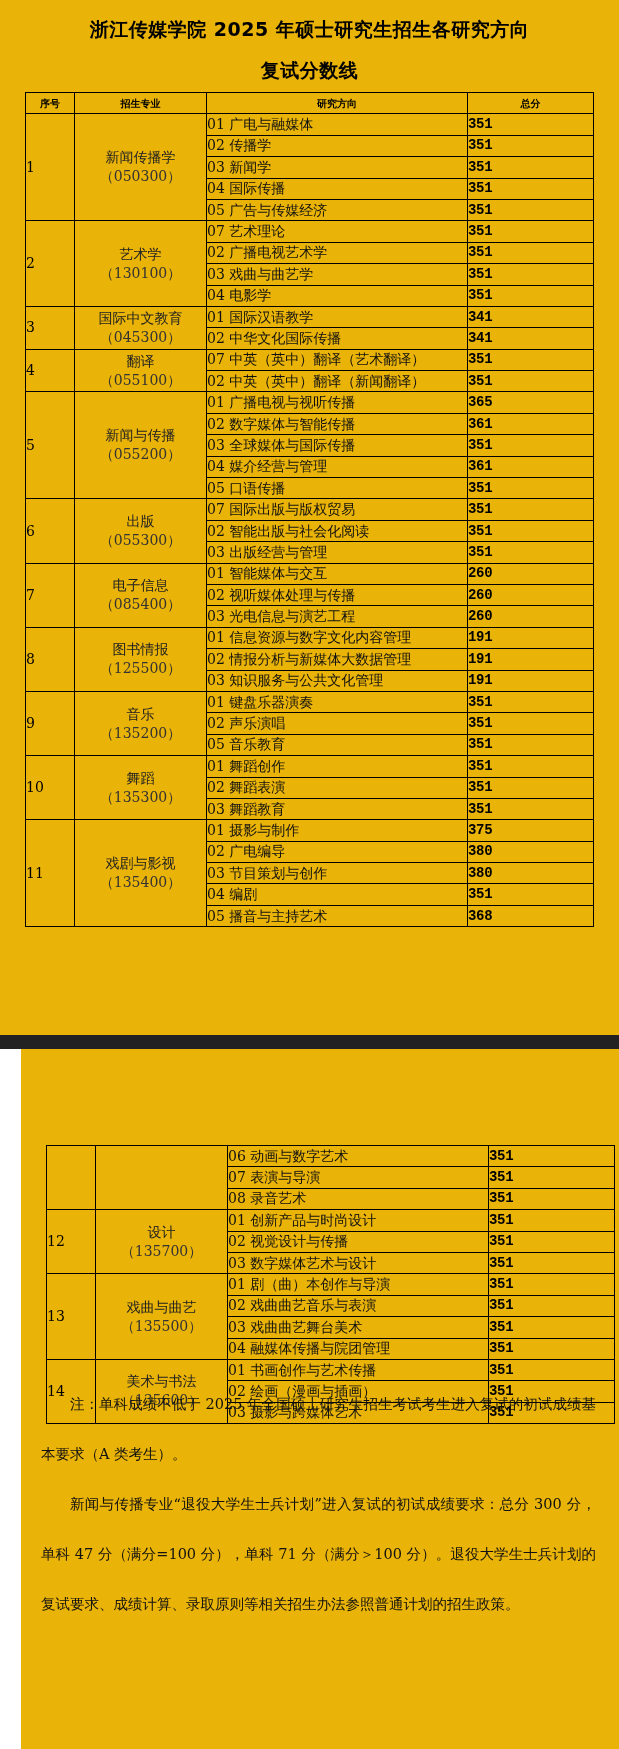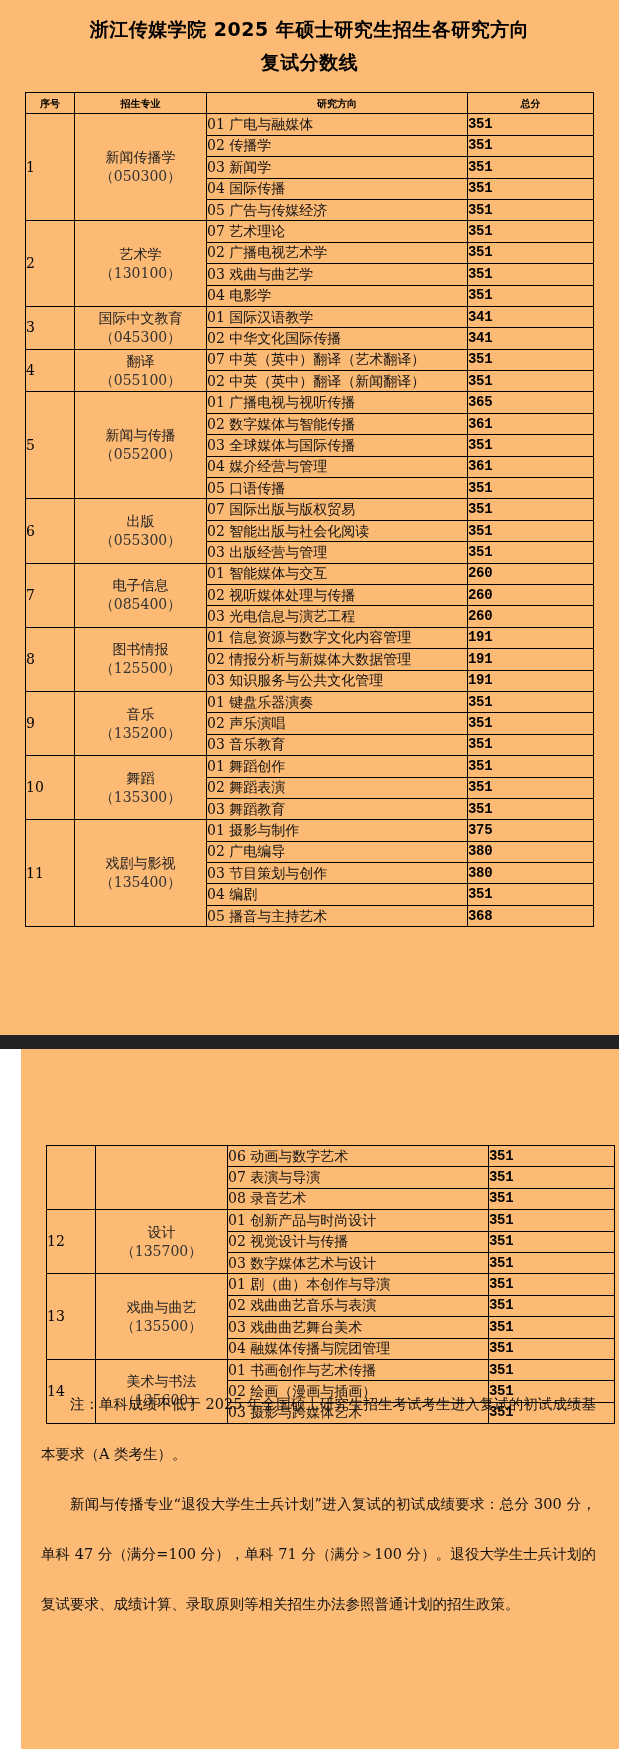--- a/index.html
+++ b/index.html
@@ -1,30 +1,30 @@
 <!DOCTYPE html>
 <html><head>
 <meta charset="utf-8">
 <style>
   * { box-sizing: border-box; margin: 0; padding: 0; }
   html, body { width: 619px; height: 1749px; background: #ffffff; overflow: hidden; }
   body { position: relative; font-family: "DejaVu Serif", "Liberation Serif", serif; color: #000; }
 
-  .page { position: absolute; left: 0; width: 619px; background: #fdba74; }
+  .page { position: absolute; left: 0; width: 619px; background: #eab308; }
   .page1 { top: 0; height: 1035px; }
   .page-gap { position: absolute; left: 0; top: 1035px; width: 619px; height: 14px; background: #222222; }
   .page2 { top: 1049px; height: 832px; border-bottom: 2px solid #ef4444; margin-left: 21px; }
 
   .title {
     position: absolute; left: 0; width: 619px; text-align: center;
     font-family: "DejaVu Sans", "Liberation Sans", sans-serif;
     font-weight: bold; font-size: 19px; letter-spacing: 0.5px; color: #000;
   }
   .title1 { top: 17px; }
-  .title2 { top: 50px; }
+  .title2 { top: 58px; }
 
   table.grid {
     position: absolute; left: 25px; width: 568px;
     border-collapse: collapse; table-layout: fixed;
     border: 1.5px solid #000;
   }
   table.grid td, table.grid th {
     border: 1px solid #000; height: 21.4px; padding: 0;
     font-size: 14px; line-height: 19px; overflow: hidden; white-space: nowrap;
   }
@@ -234,21 +234,21 @@
             <span class="code">（135200）</span>
           </td>
           <td class="dir">01 键盘乐器演奏</td>
           <td class="score">351</td>
         </tr>
         <tr>
           <td class="dir">02 声乐演唱</td>
           <td class="score">351</td>
         </tr>
         <tr>
-          <td class="dir">03 音乐教育</td>
+          <td class="dir">05 音乐教育</td>
           <td class="score">351</td>
         </tr>
         <tr>
           <td class="seq" rowspan="3">10</td>
           <td class="major" rowspan="3">
             <span style="display: block;">舞蹈</span>
             <span class="code">（135300）</span>
           </td>
           <td class="dir">01 舞蹈创作</td>
           <td class="score">351</td>

